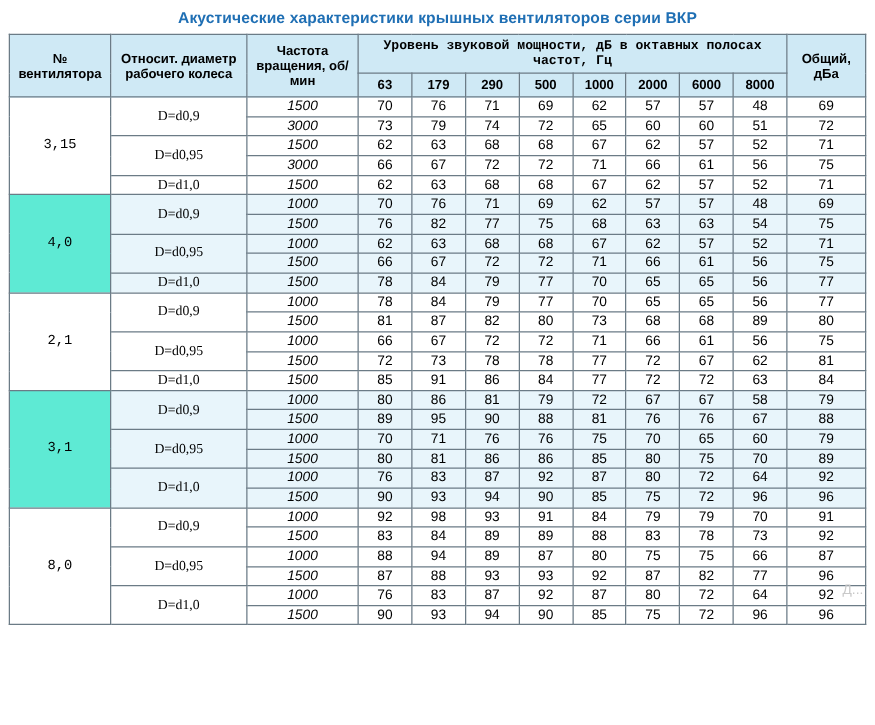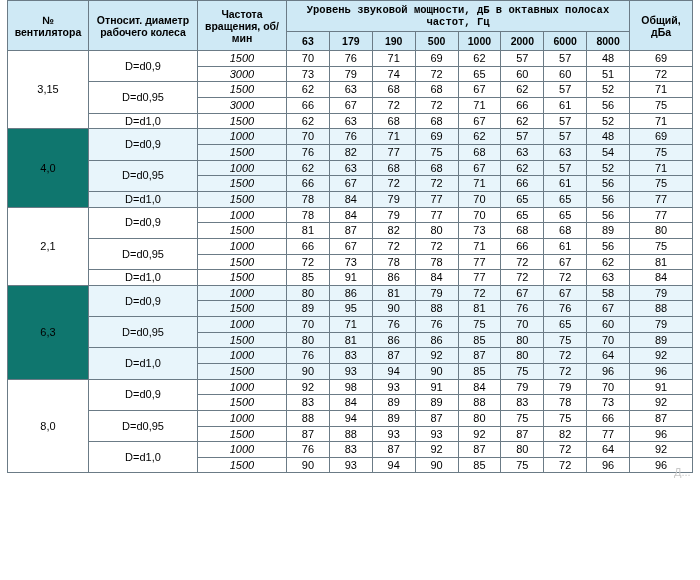--- a/index.html
+++ b/index.html
@@ -50,27 +50,29 @@
   }
   .hdr-band {
     font-weight: bold;
     font-family: Liberation Mono, monospace;
   }
   tr.alt td {
     background: #e8f5fb;
   }
   tr.alt td.fan,
   td.fan.alt {
-    background: #0f766e;
+    background: #5eead4;
   }
   td.fan {
     font-size: 11.5px;
+    font-family: Liberation Mono, monospace;
   }
   td.dia {
     font-size: 11px;
+    font-family: Liberation Serif, serif;
   }
   td.rpm {
     font-size: 11px;
     font-style: italic;
   }
   .watermark {
     position: absolute;
     right: 2px;
     top: 466px;
     width: 24px;
@@ -80,34 +82,35 @@
     text-align: left;
     letter-spacing: 0;
     pointer-events: none;
   }
 </style>
 </head>
 <body>
 
 <div class="page">
 
+  <div class="title">Акустические характеристики крышных вентиляторов серии ВКР</div>
 
   <table class="vkr">
     <thead>
       <tr>
         <th rowspan="2" style="width:76px">№ вентилятора</th>
         <th rowspan="2" style="width:104px">Относит. диаметр рабочего колеса</th>
         <th rowspan="2" style="width:84px">Частота вращения, об/мин</th>
         <th colspan="8" class="hdr-band">Уровень звуковой мощности, дБ в октавных полосах частот, Гц</th>
         <th rowspan="2" style="width:58px">Общий, дБа</th>
       </tr>
       <tr>
         <th style="width:45px">63</th>
         <th style="width:45px">179</th>
-        <th style="width:45px">190</th>
+        <th style="width:45px">290</th>
         <th style="width:45px">500</th>
         <th style="width:50px">1000</th>
         <th style="width:50px">2000</th>
         <th style="width:50px">6000</th>
         <th style="width:50px">8000</th>
       </tr>
     </thead>
     <tbody id="tbody">
         <tr>
           <td class="fan" rowspan="5">3,15</td>
@@ -295,21 +298,21 @@
           <td>91</td>
           <td>86</td>
           <td>84</td>
           <td>77</td>
           <td>72</td>
           <td>72</td>
           <td>63</td>
           <td>84</td>
         </tr>
         <tr class="alt">
-          <td class="fan alt" rowspan="6">6,3</td>
+          <td class="fan alt" rowspan="6">3,1</td>
           <td class="dia" rowspan="2">D=d0,9</td>
           <td class="rpm">1000</td>
           <td>80</td>
           <td>86</td>
           <td>81</td>
           <td>79</td>
           <td>72</td>
           <td>67</td>
           <td>67</td>
           <td>58</td>

